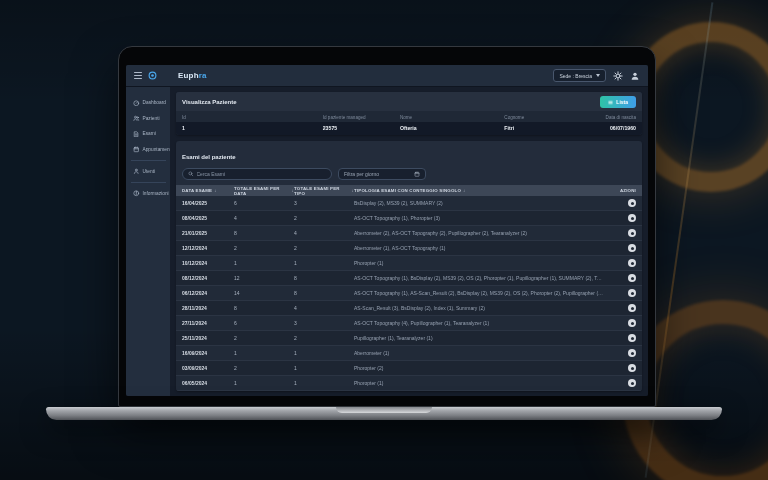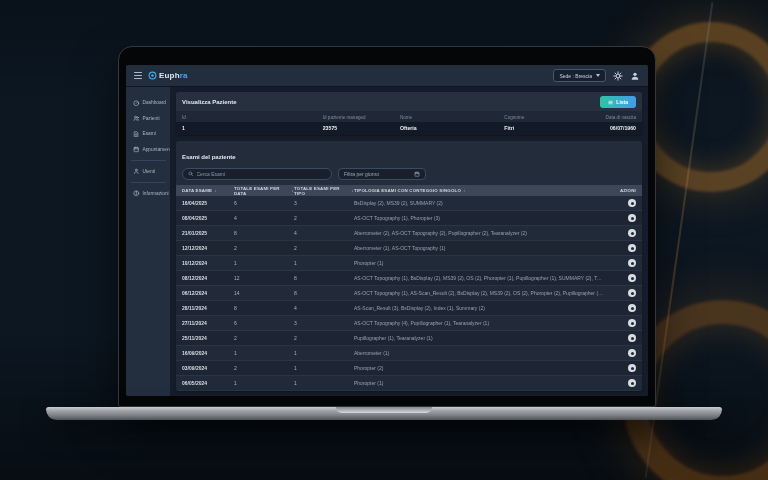--- a/index.html
+++ b/index.html
@@ -37,21 +37,21 @@
     background:linear-gradient(180deg,#85888d, #d6d8db); border-radius:0 0 8px 8px; }
 
   
   .app { width:100%; height:100%; background:#161d2a; border-radius:2px; overflow:hidden;
     display:flex; flex-direction:column; color:#cdd5e0; }
 
   .topbar { height:22px; flex:0 0 22px; background:#222d3d; border-bottom:1px solid #0f1520;
     display:flex; align-items:center; gap:6px; padding:0 8px; }
   .burger { display:flex; flex-direction:column; gap:1.5px; width:8px; cursor:pointer; }
   .burger i { display:block; height:1.3px; background:#aeb9c9; border-radius:1px; }
-  .logo { display:flex; align-items:center; gap:2px; }
+  .logo { display:flex; align-items:center; gap:21px; }
   .logo-mark { width:9px; height:9px; }
   .logo-text { font-size:8px; font-weight:bold; letter-spacing:.2px; color:#d9e7f5; }
   .logo-text .accent { color:#4aa6ea; }
   .topbar-right { margin-left:auto; display:flex; align-items:center; gap:6px; }
   .site-pill { display:flex; align-items:center; gap:4px; font-size:5px; color:#ccd4df;
     border:1px solid #48566c; background:#17202e; border-radius:3px; padding:2.5px 5px; cursor:pointer; }
   .chev { width:0; height:0; border-left:2.5px solid transparent; border-right:2.5px solid transparent; border-top:3px solid #b9c2cf; }
   .icon-btn { width:11px; height:11px; display:flex; align-items:center; justify-content:center; cursor:pointer; }
   .icon-btn svg { width:10px; height:10px; }
 

